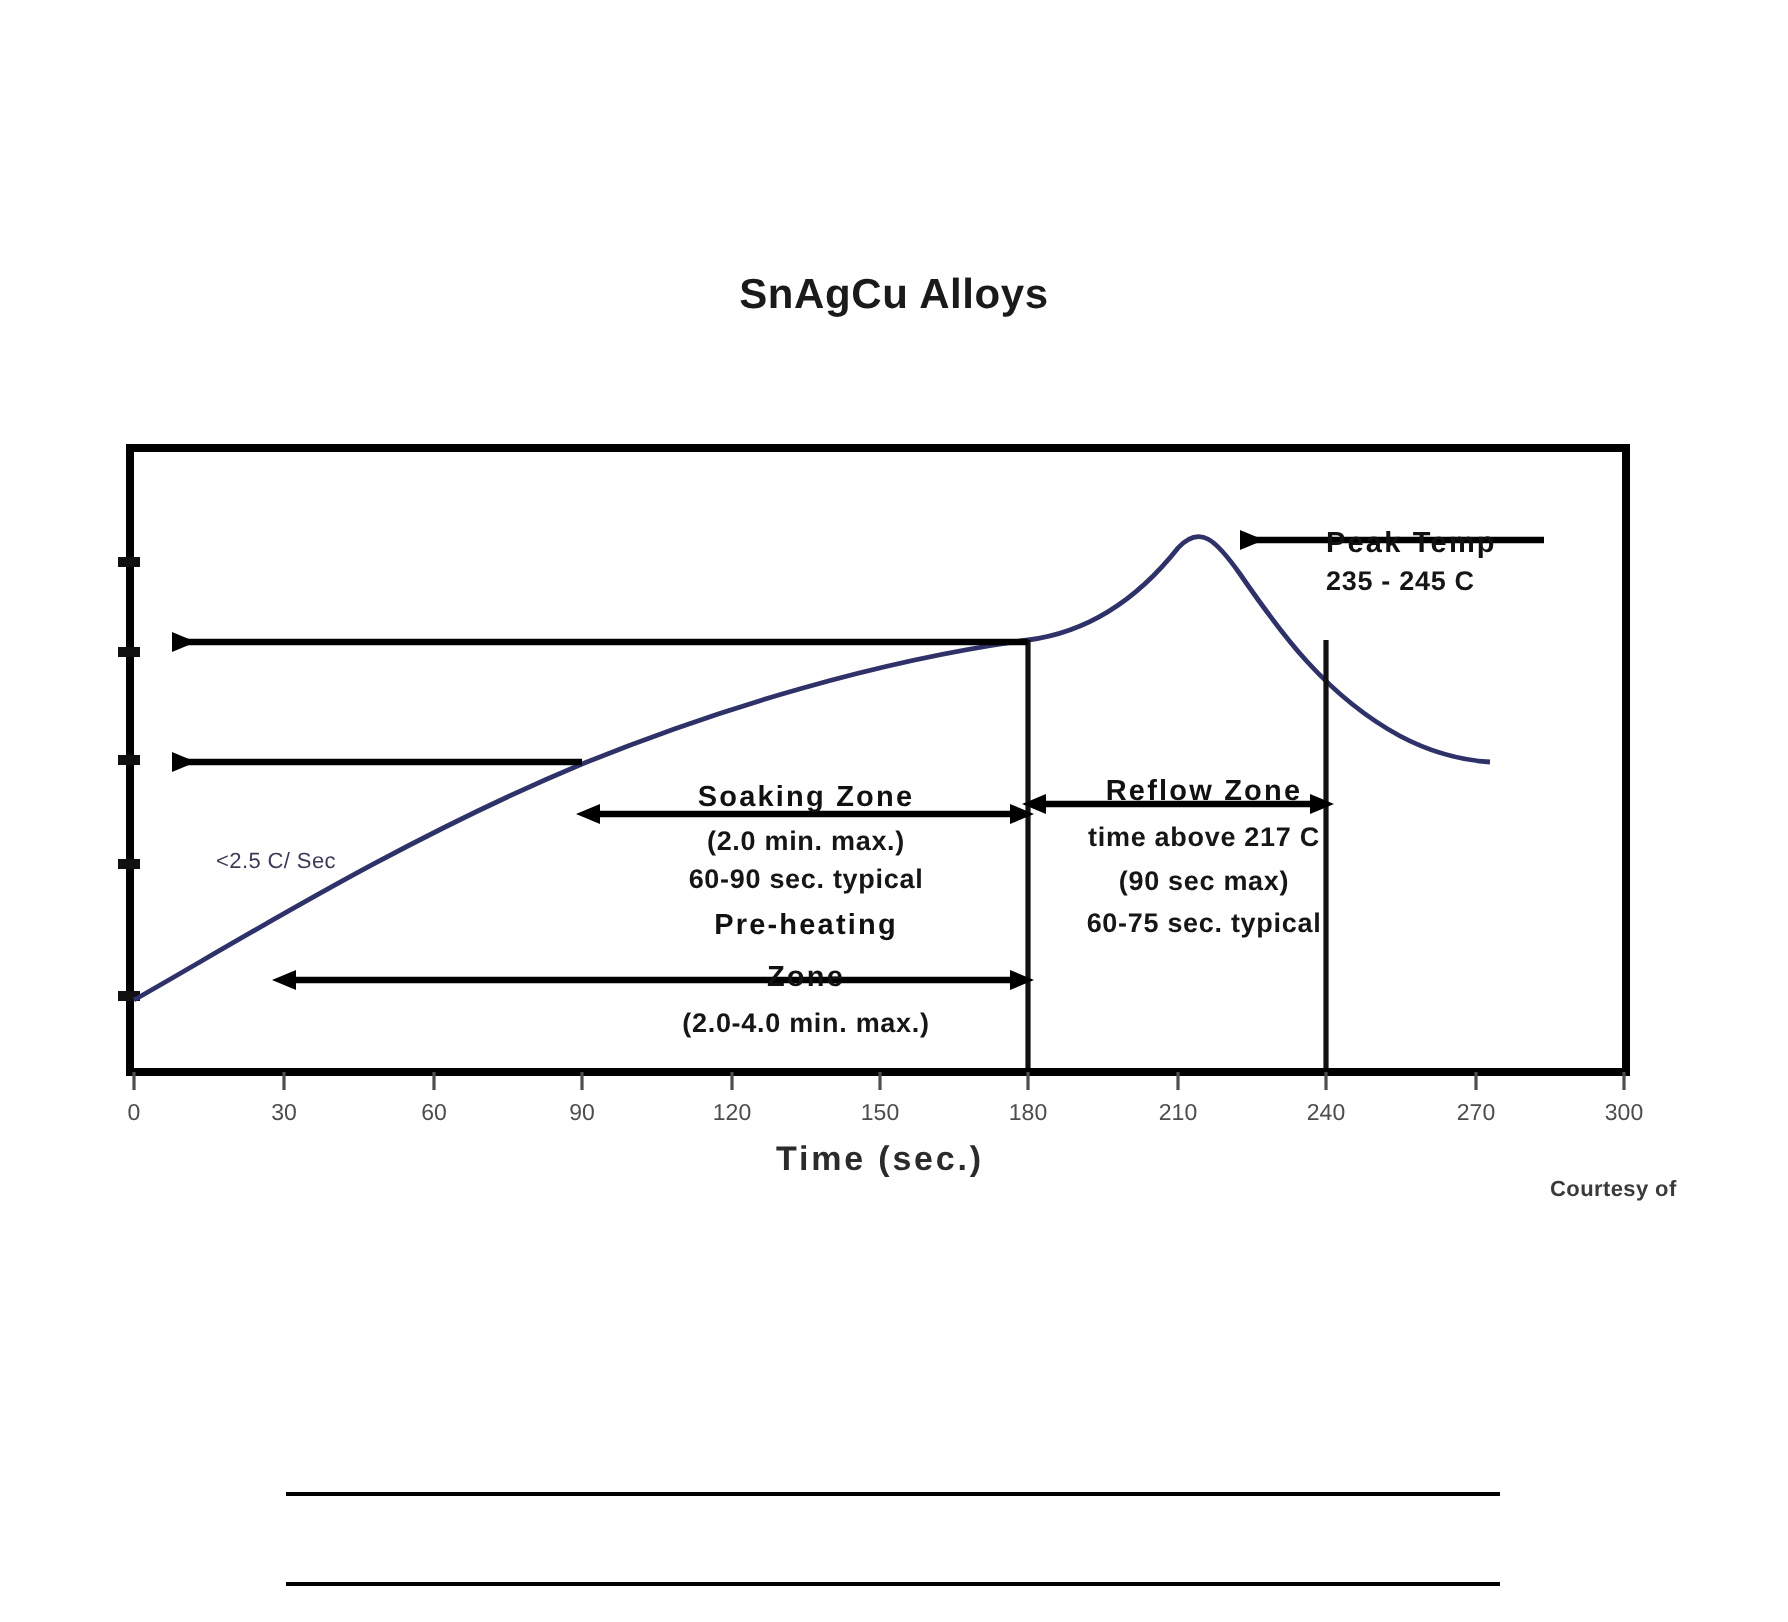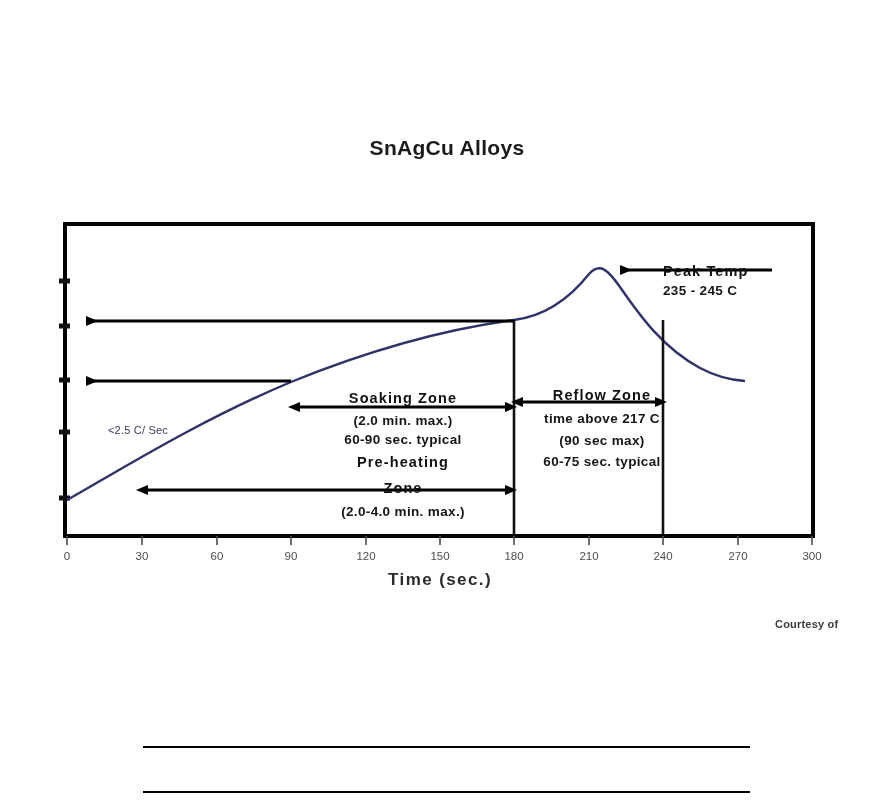--- a/index.html
+++ b/index.html
@@ -178,18 +178,18 @@
 
     <g>
       <line x1="523" y1="402" x2="655" y2="402" stroke="#000000" stroke-width="3.2" marker-start="url(#arrowLeft)" marker-end="url(#arrowRight)"></line>
       <text class="anno-bold" x="602" y="400" text-anchor="middle">Reflow Zone</text>
       <text class="anno-reg" x="602" y="423" text-anchor="middle">time above 217 C</text>
       <text class="anno-reg" x="602" y="445" text-anchor="middle">(90 sec max)</text>
       <text class="anno-reg" x="602" y="466" text-anchor="middle">60-75 sec. typical</text>
     </g>
   </svg>
 
-  <div class="credit" style="left:775px; top:589px;margin-top:29px;">Courtesy of</div>
+  <div class="credit" style="left:775px; top:589px;">Courtesy of</div>
 
   <div class="hrule" style="left:143px; top:746px; width:607px; height:2px;"></div>
   <div class="hrule" style="left:143px; top:791px; width:607px; height:2px;"></div>
 
 </div>
 
 </body></html>

